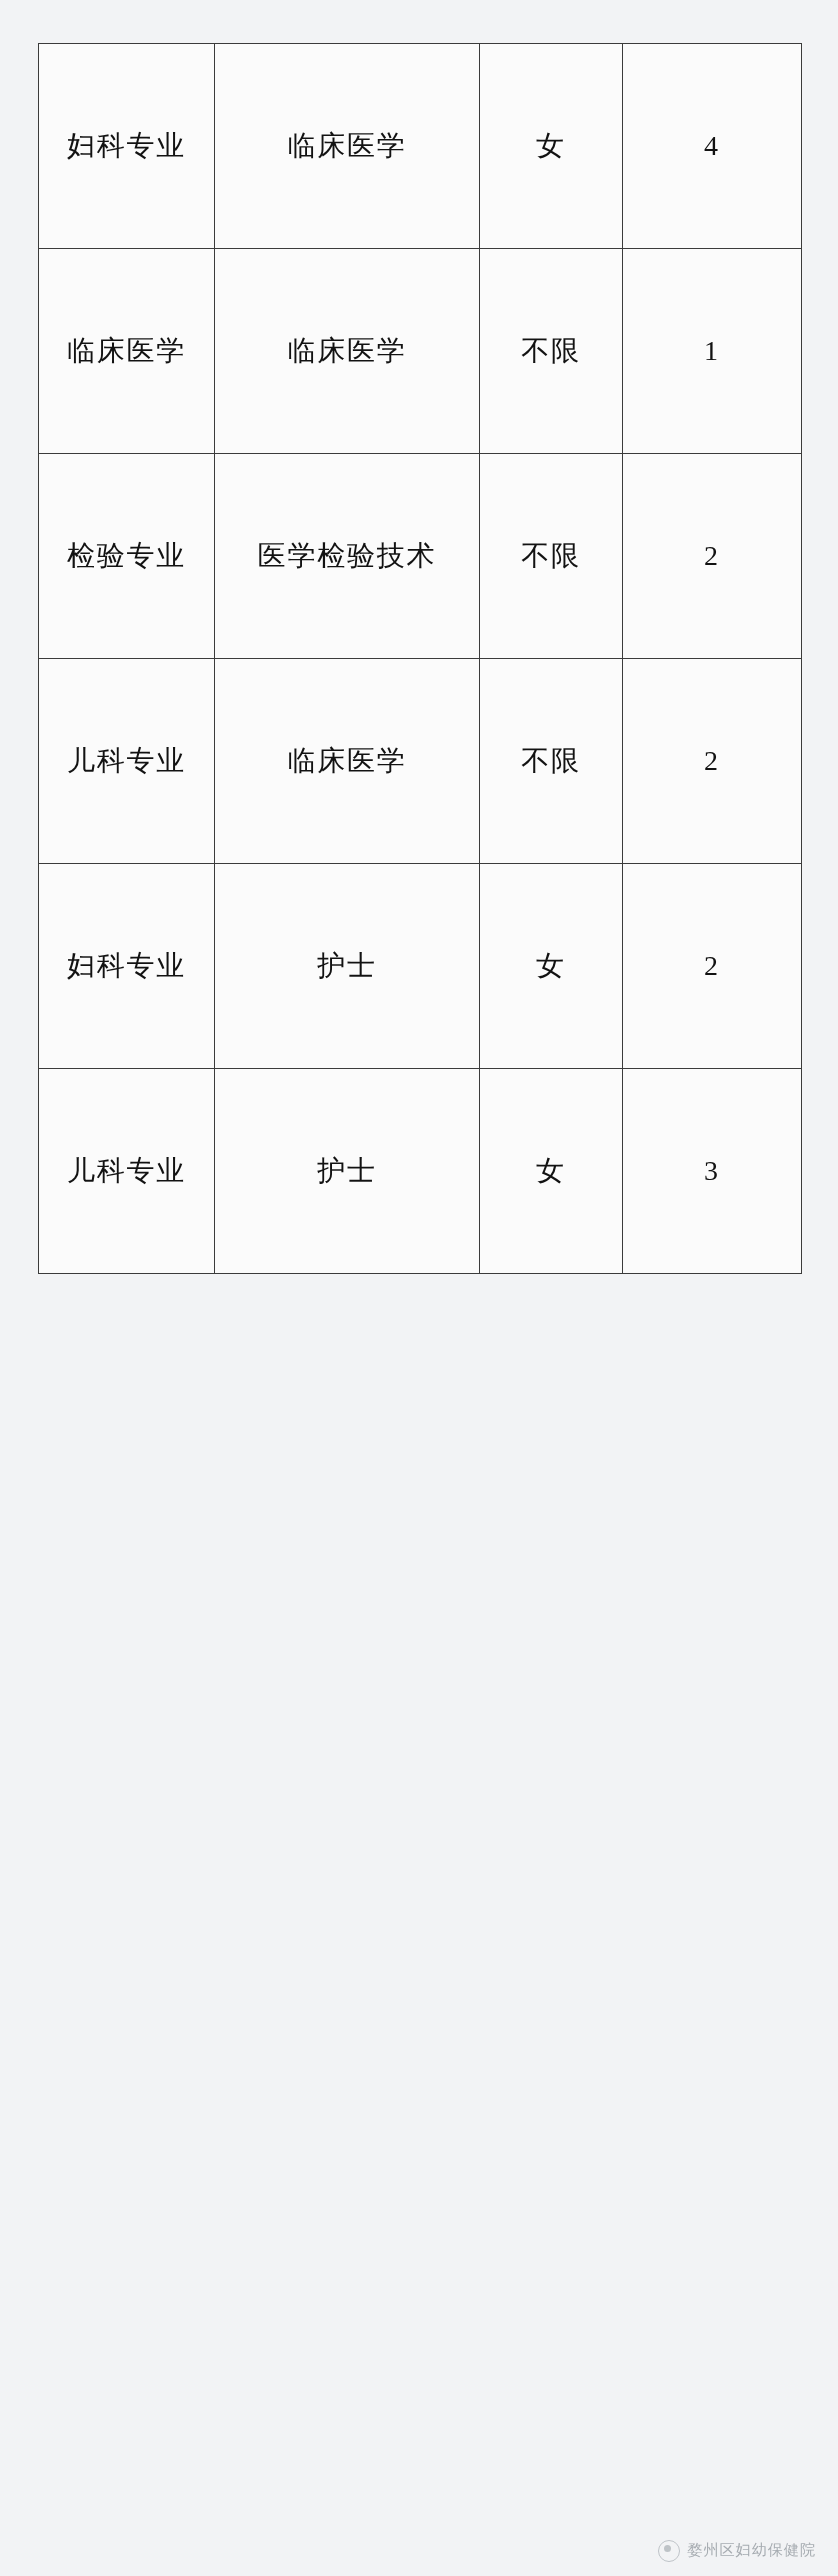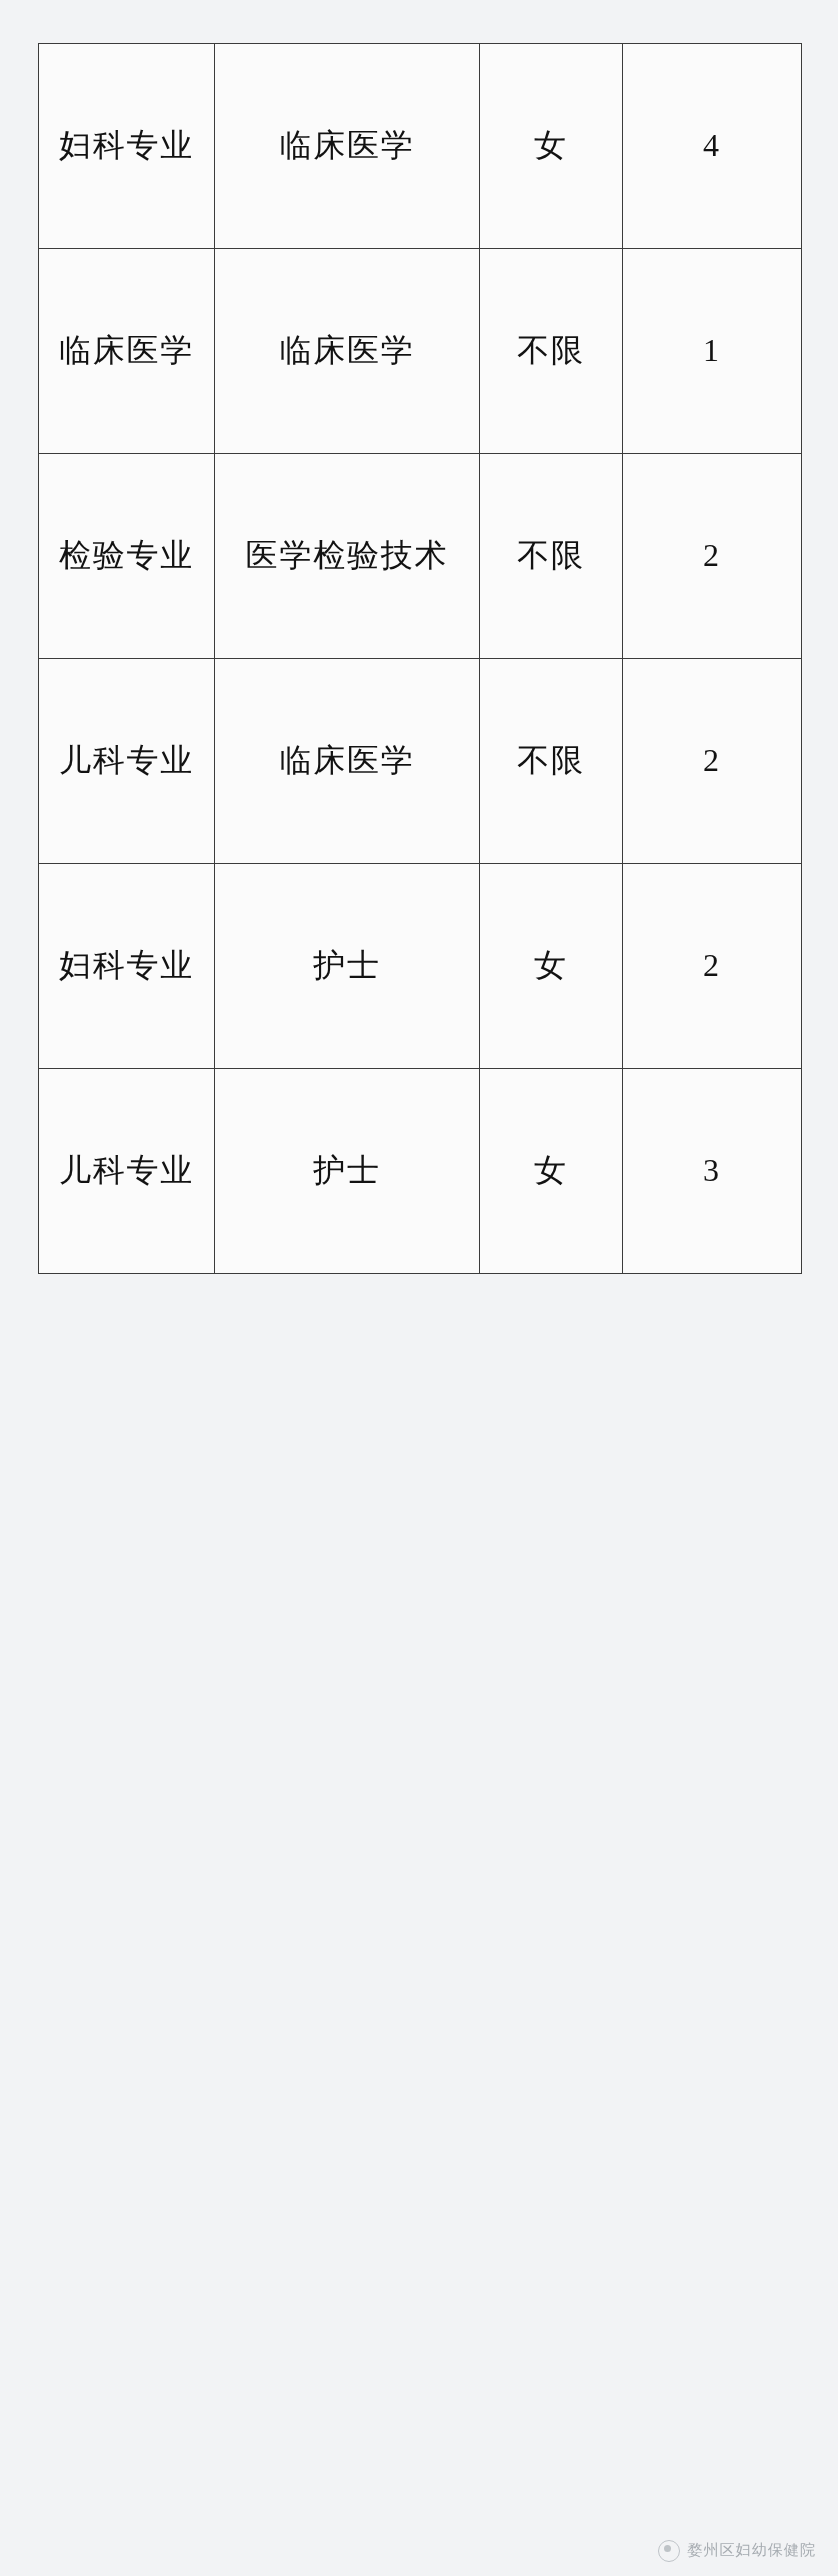--- a/index.html
+++ b/index.html
@@ -31,21 +31,21 @@
     border-collapse: collapse;
     width: 764px;
     background: #fbfbfb;
     table-layout: fixed;
   }
   table.recruit td {
     border: 1.8px solid #3b3b3b;
     text-align: center;
     vertical-align: middle;
     color: #121212;
-    font-size: 32px;
+    font-size: 28px;
     line-height: 1.42;
     letter-spacing: 1.8px;
     padding: 9px 5.4px;
     background: #fbfbfb;
   }
   col.c1 { width: 176px; }
   col.c2 { width: 265px; }
   col.c3 { width: 143px; }
   col.c4 { width: 179px; }
 

